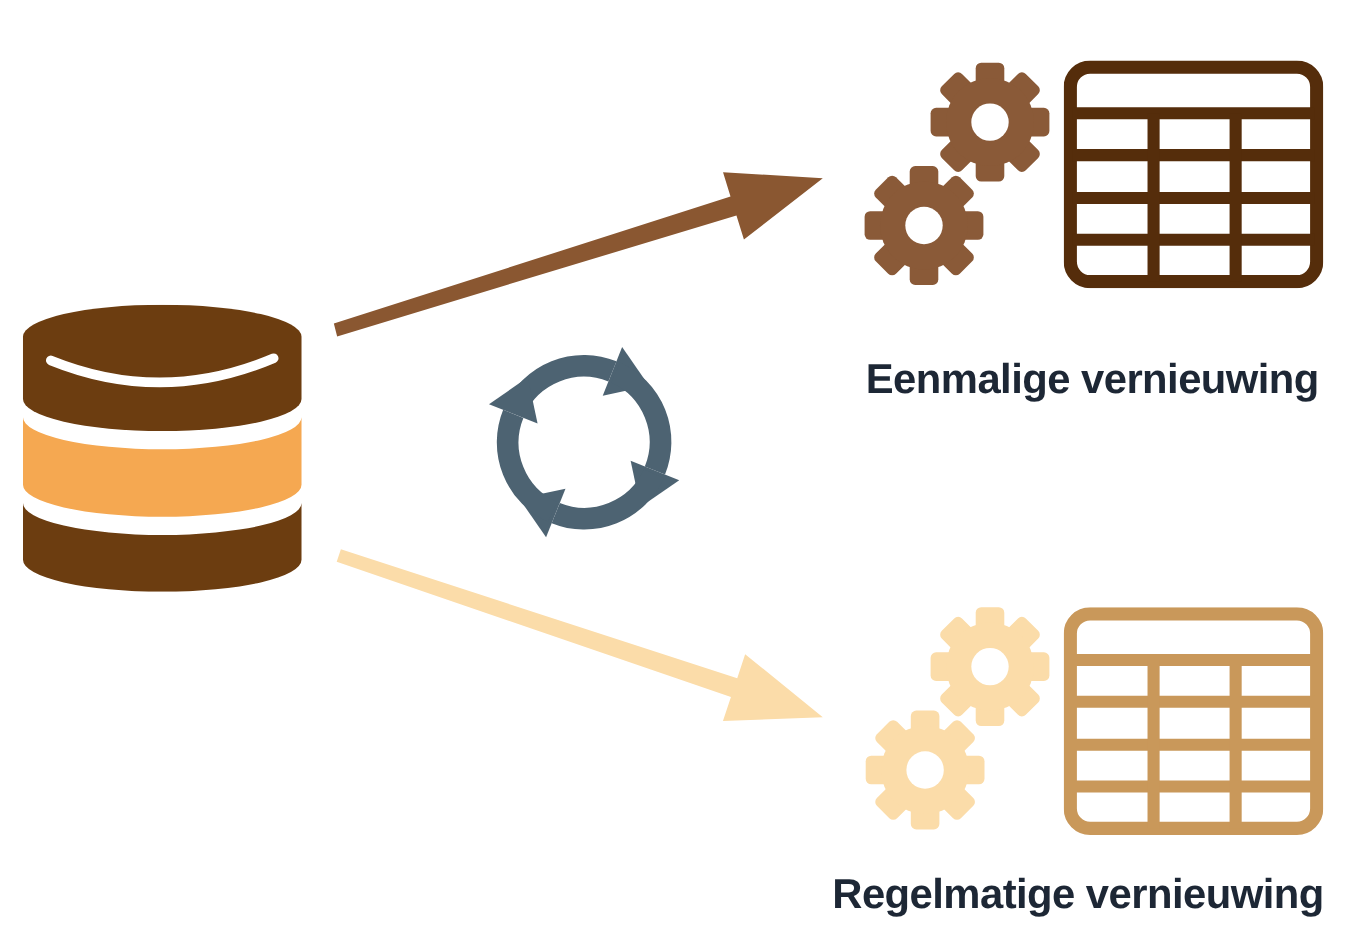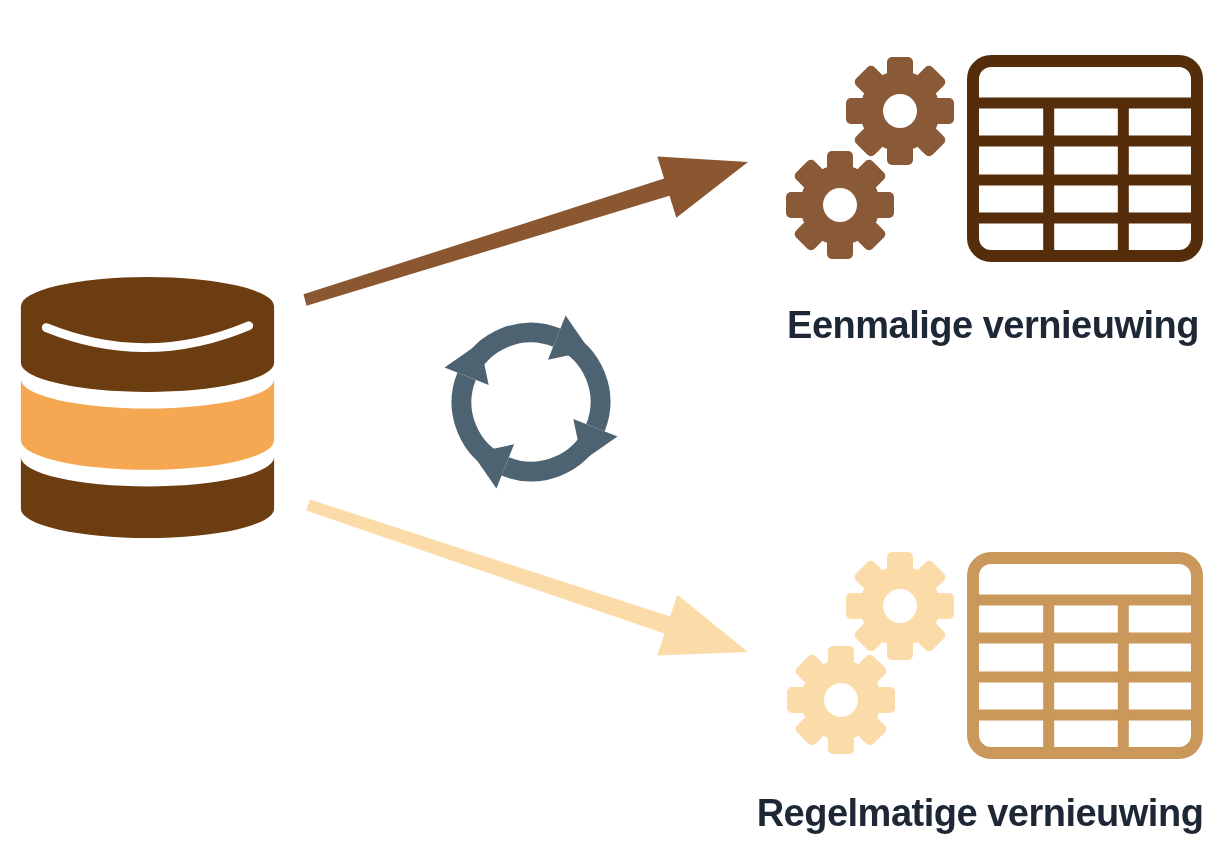--- a/index.html
+++ b/index.html
@@ -96,21 +96,21 @@
 
   <svg class="abs" style="left:845px; top:56px;" width="110" height="110" viewBox="0 0 110 110">
     <use href="#gear" fill="#8A5A38"></use>
   </svg>
   <svg class="abs" style="left:785px; top:150px;" width="110" height="110" viewBox="0 0 110 110">
     <use href="#gear" fill="#8A5A38"></use>
   </svg>
   <svg class="abs" style="left:967px; top:55px;" width="236" height="207" viewBox="0 0 236 207">
     <use href="#datatable" stroke="#552D0B"></use>
   </svg>
-  <div class="flow-label" style="left:758px; top:304px; width:470px;">Eenmalige vernieuwing</div>
+  <div class="flow-label" style="left:758px; top:324px; width:470px;">Eenmalige vernieuwing</div>
 
   <svg class="abs" style="left:845px; top:551px;" width="110" height="110" viewBox="0 0 110 110">
     <use href="#gear" fill="#FBDCA9"></use>
   </svg>
   <svg class="abs" style="left:786px; top:645px;" width="110" height="110" viewBox="0 0 110 110">
     <use href="#gear" fill="#FBDCA9"></use>
   </svg>
   <svg class="abs" style="left:967px; top:552px;" width="236" height="207" viewBox="0 0 236 207">
     <use href="#datatable" stroke="#C9985A"></use>
   </svg>

